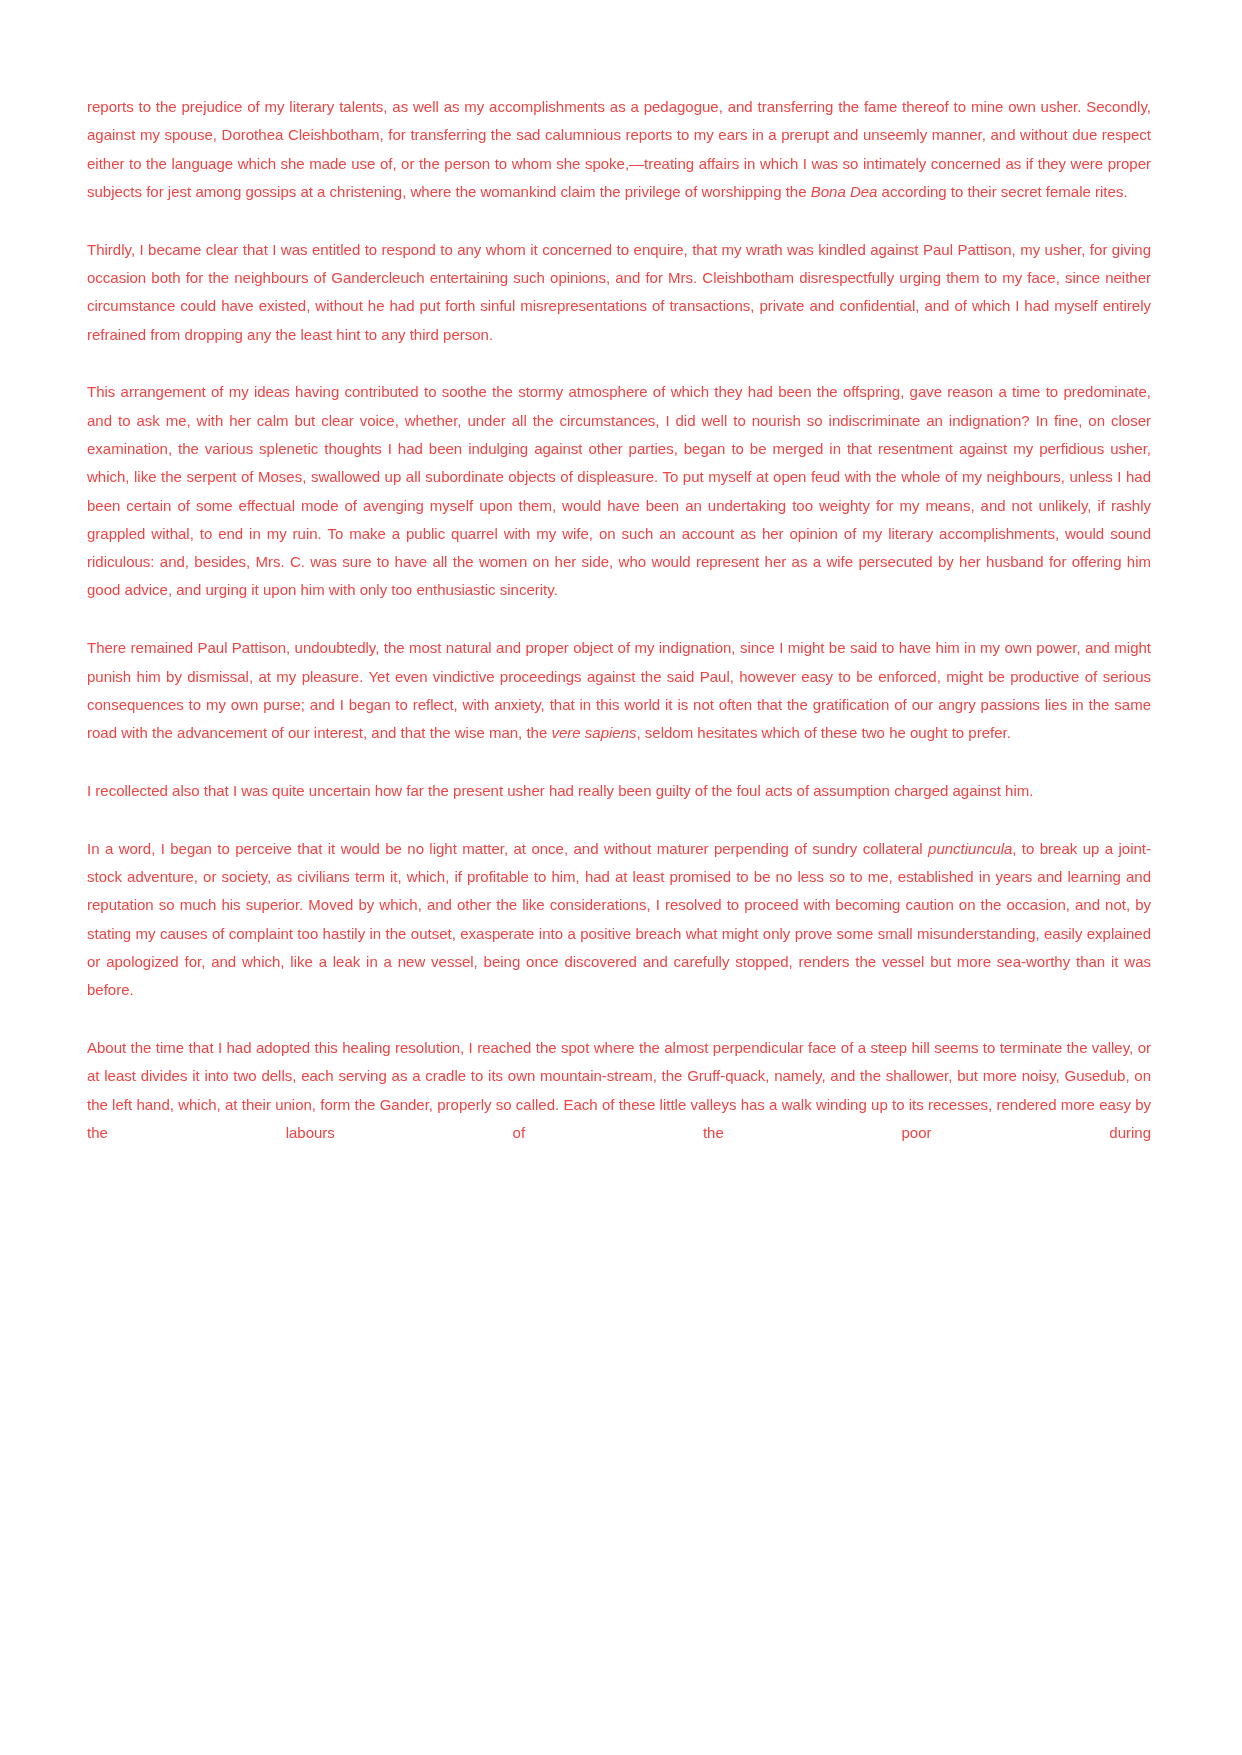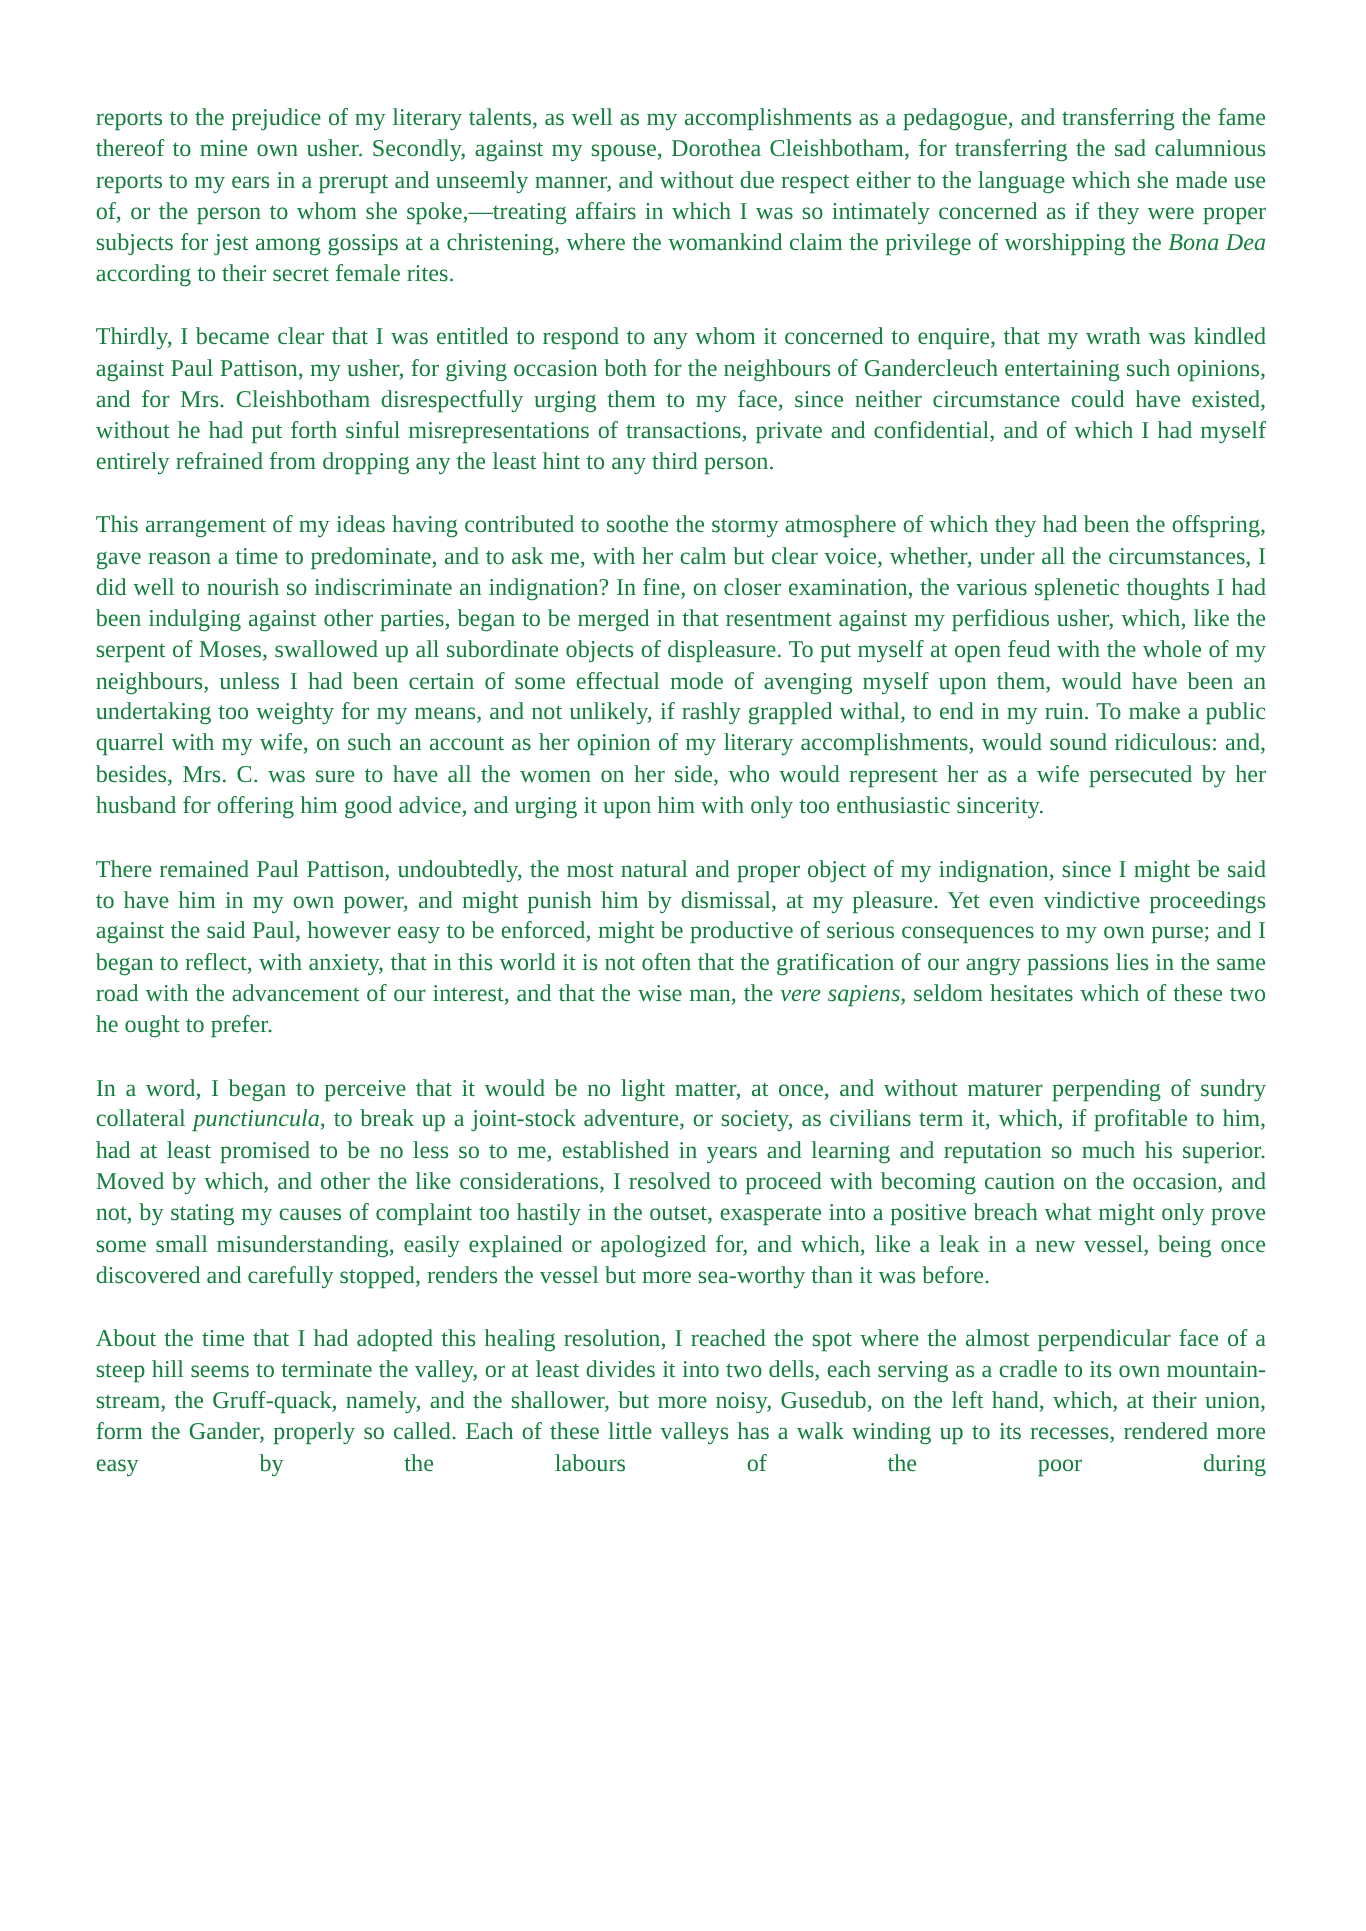--- a/index.html
+++ b/index.html
@@ -11,24 +11,24 @@
       width: 1242px;
       height: 1755px;
       overflow: hidden;
       position: relative;
     }
     .page {
       position: absolute;
       left: 87px;
       top: 93px;
       width: 1064px;
-      font-family: Liberation Serif, serif;
-      font-size: 22px;
+      font-family: Liberation Sans, sans-serif;
+      font-size: 15px;
       line-height: 28.3px;
-      color: #15803d;
+      color: #ef4444;
     }
     .para {
       margin: 0 0 29.5px 0;
       text-align: justify;
       text-justify: inter-word;
     }
     .para:last-child {
       text-align-last: justify;
       margin-bottom: 12px;
     }
@@ -37,15 +37,16 @@
     }
   </style>
 </head>
 <body>
 
 <div class="page">
   <p class="para"><span>reports to the prejudice of my literary talents, as well as my accomplishments as a pedagogue, and transferring the fame thereof to mine own usher. Secondly, against my spouse, Dorothea Cleishbotham, for transferring the sad calumnious reports to my ears in a prerupt and unseemly manner, and without due respect either to the language which she made use of, or the person to whom she spoke,—treating affairs in which I was so intimately concerned as if they were proper subjects for jest among gossips at a christening, where the womankind claim the privilege of worshipping the </span><span class="seg-italic">Bona Dea</span><span> according to their secret female rites.</span></p>
   <p class="para"><span>Thirdly, I became clear that I was entitled to respond to any whom it concerned to enquire, that my wrath was kindled against Paul Pattison, my usher, for giving occasion both for the neighbours of Gandercleuch entertaining such opinions, and for Mrs. Cleishbotham disrespectfully urging them to my face, since neither circumstance could have existed, without he had put forth sinful misrepresentations of transactions, private and confidential, and of which I had myself entirely refrained from dropping any the least hint to any third person.</span></p>
   <p class="para"><span>This arrangement of my ideas having contributed to soothe the stormy atmosphere of which they had been the offspring, gave reason a time to predominate, and to ask me, with her calm but clear voice, whether, under all the circumstances, I did well to nourish so indiscriminate an indignation? In fine, on closer examination, the various splenetic thoughts I had been indulging against other parties, began to be merged in that resentment against my perfidious usher, which, like the serpent of Moses, swallowed up all subordinate objects of displeasure. To put myself at open feud with the whole of my neighbours, unless I had been certain of some effectual mode of avenging myself upon them, would have been an undertaking too weighty for my means, and not unlikely, if rashly grappled withal, to end in my ruin. To make a public quarrel with my wife, on such an account as her opinion of my literary accomplishments, would sound ridiculous: and, besides, Mrs. C. was sure to have all the women on her side, who would represent her as a wife persecuted by her husband for offering him good advice, and urging it upon him with only too enthusiastic sincerity.</span></p>
   <p class="para"><span>There remained Paul Pattison, undoubtedly, the most natural and proper object of my indignation, since I might be said to have him in my own power, and might punish him by dismissal, at my pleasure. Yet even vindictive proceedings against the said Paul, however easy to be enforced, might be productive of serious consequences to my own purse; and I began to reflect, with anxiety, that in this world it is not often that the gratification of our angry passions lies in the same road with the advancement of our interest, and that the wise man, the </span><span class="seg-italic">vere sapiens</span><span>, seldom hesitates which of these two he ought to prefer.</span></p>
+  <p class="para"><span>I recollected also that I was quite uncertain how far the present usher had really been guilty of the foul acts of assumption charged against him.</span></p>
   <p class="para"><span>In a word, I began to perceive that it would be no light matter, at once, and without maturer perpending of sundry collateral </span><span class="seg-italic">punctiuncula</span><span>, to break up a joint-stock adventure, or society, as civilians term it, which, if profitable to him, had at least promised to be no less so to me, established in years and learning and reputation so much his superior. Moved by which, and other the like considerations, I resolved to proceed with becoming caution on the occasion, and not, by stating my causes of complaint too hastily in the outset, exasperate into a positive breach what might only prove some small misunderstanding, easily explained or apologized for, and which, like a leak in a new vessel, being once discovered and carefully stopped, renders the vessel but more sea-worthy than it was before.</span></p>
   <p class="para"><span>About the time that I had adopted this healing resolution, I reached the spot where the almost perpendicular face of a steep hill seems to terminate the valley, or at least divides it into two dells, each serving as a cradle to its own mountain-stream, the Gruff-quack, namely, and the shallower, but more noisy, Gusedub, on the left hand, which, at their union, form the Gander, properly so called. Each of these little valleys has a walk winding up to its recesses, rendered more easy by the labours of the poor during</span></p>
 </div>
 
 </body></html>

